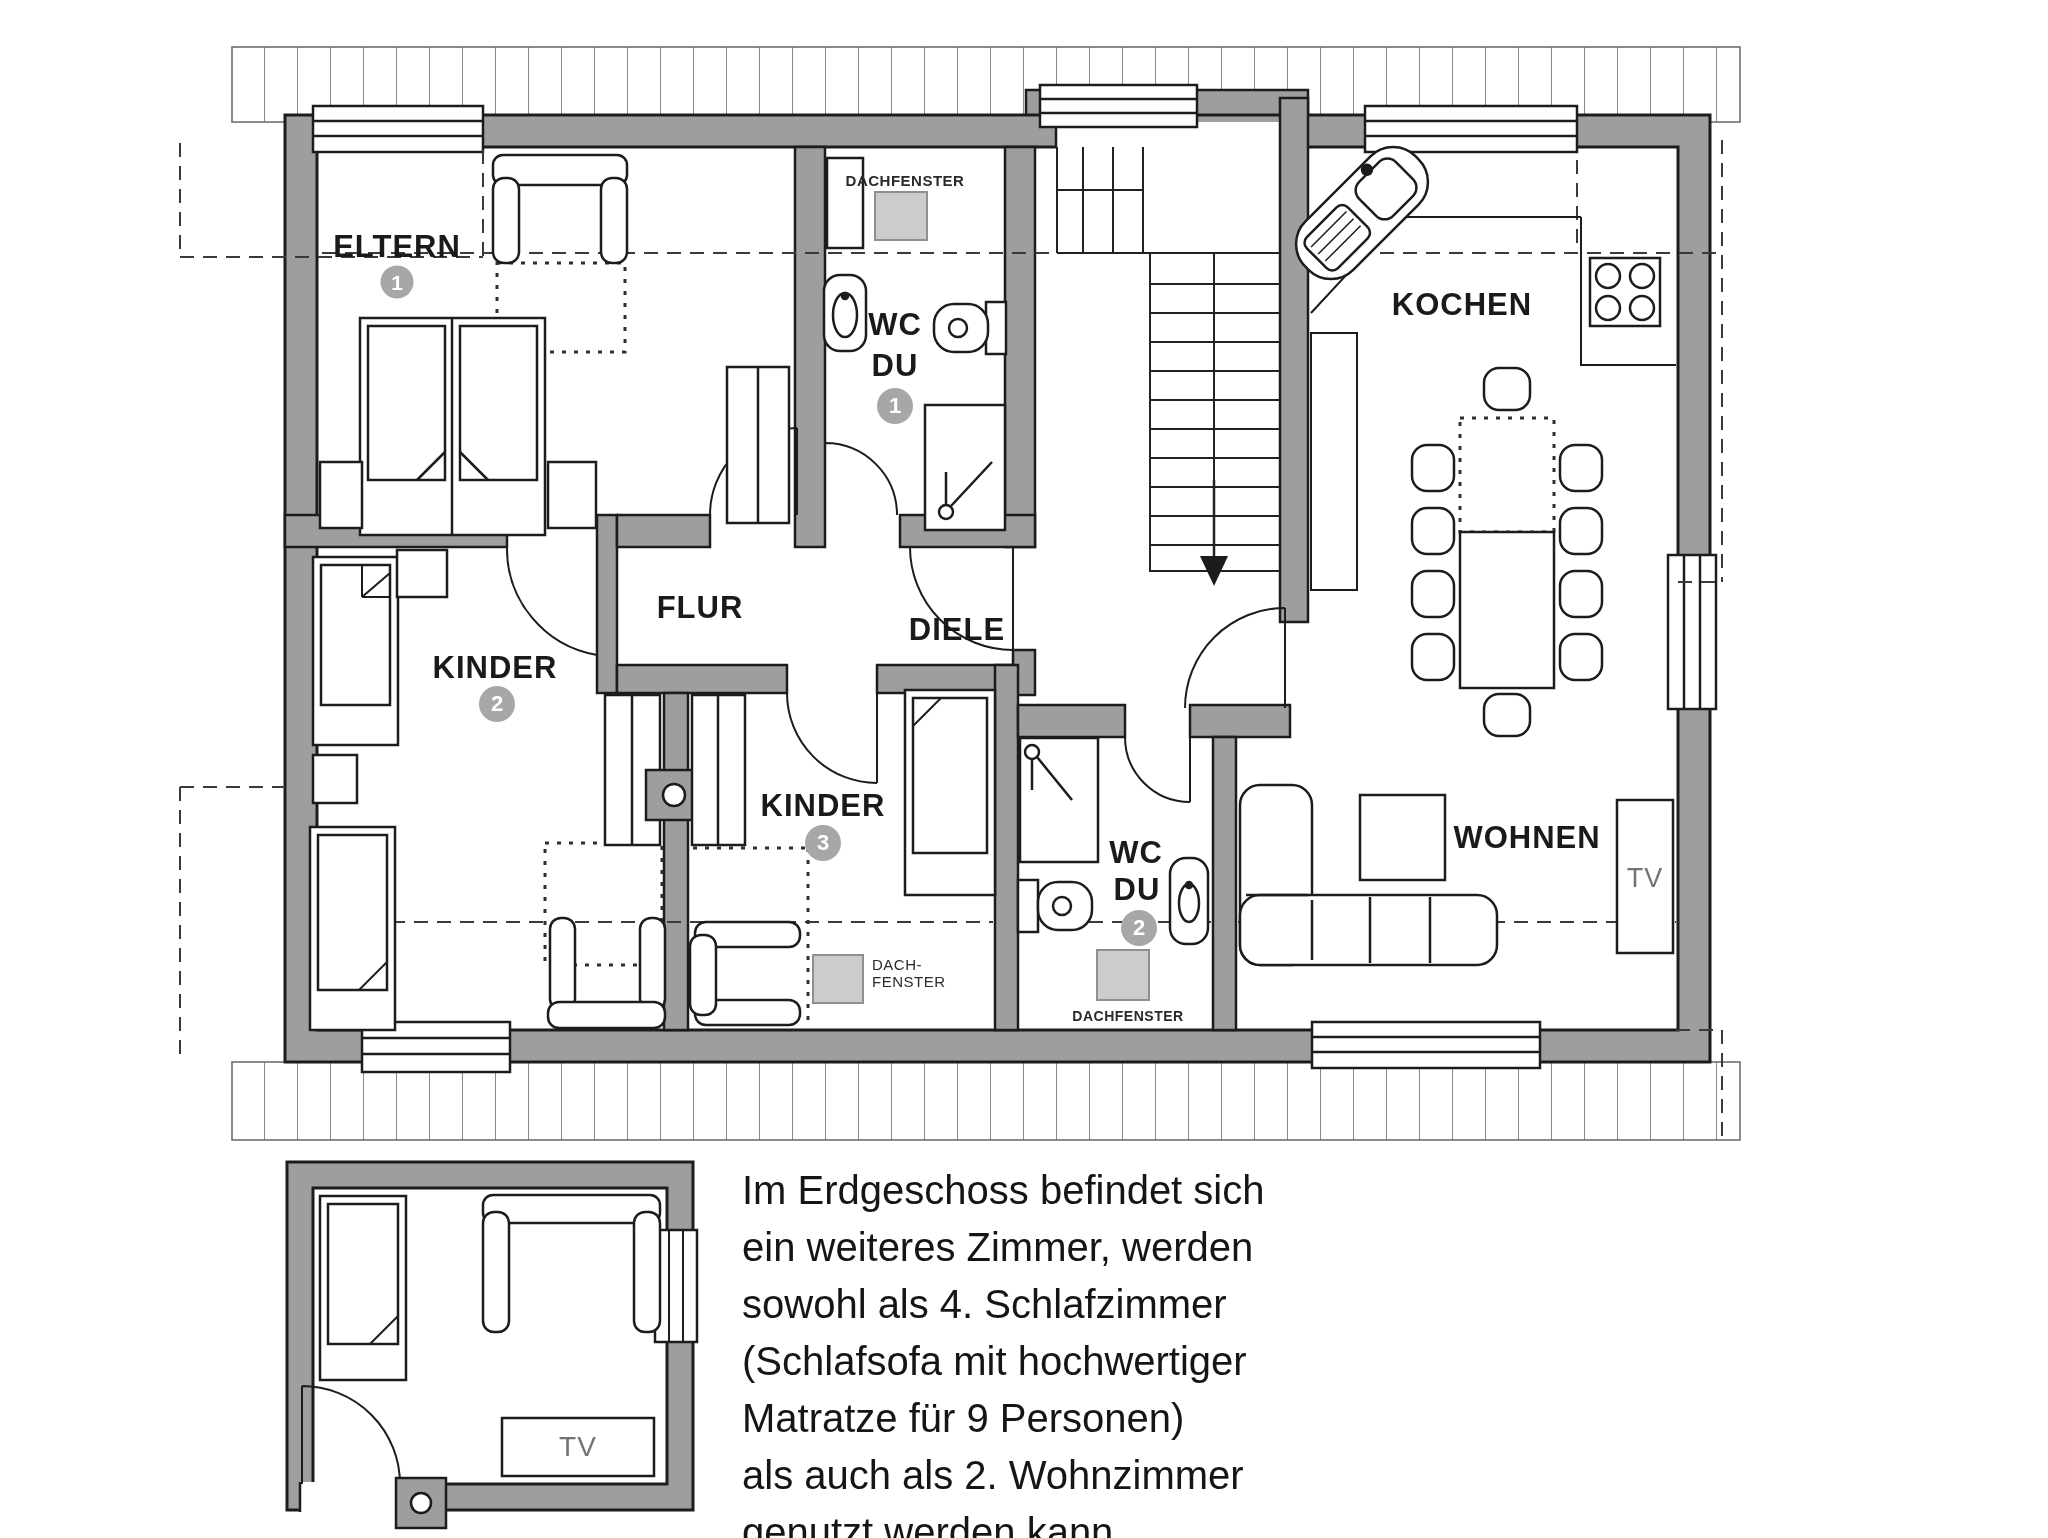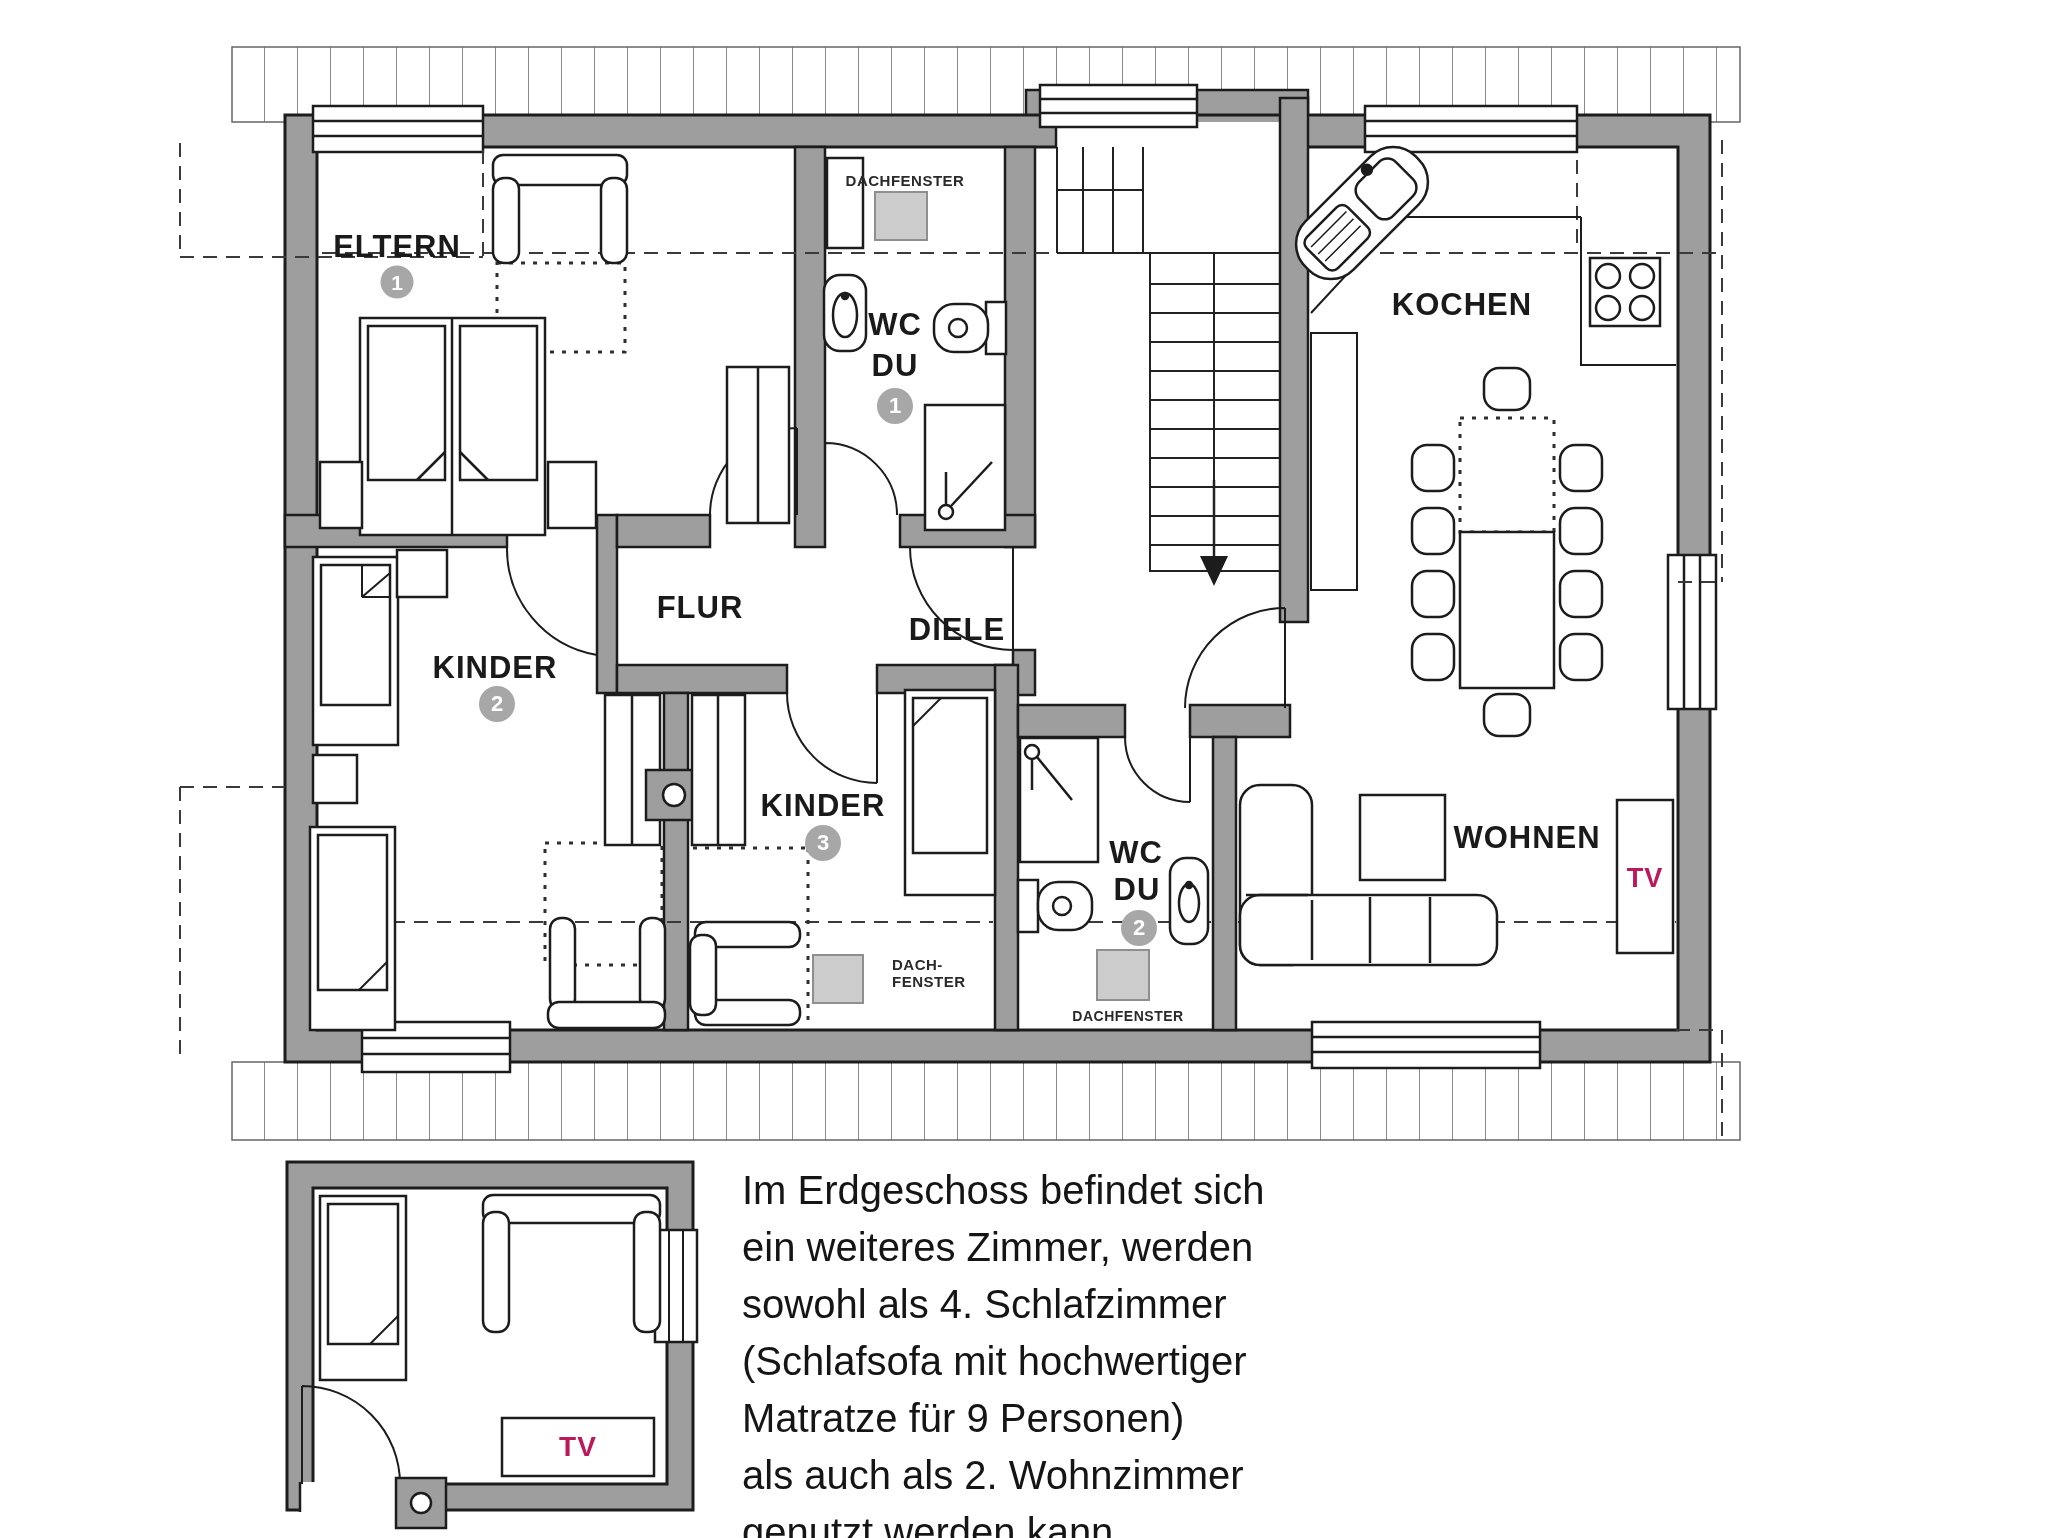--- a/index.html
+++ b/index.html
@@ -3,29 +3,29 @@
 <meta charset="utf-8">
 <style>
   html,body{margin:0;padding:0;background:#fff;}
   .stage{position:relative;width:2048px;height:1538px;background:#fff;overflow:hidden;
          font-family:"Liberation Sans", sans-serif;}
   .stage svg{position:absolute;left:0;top:0;}
   .lbl{position:absolute;transform:translate(-50%,-50%);color:#1a1a1a;font-weight:bold;
        font-size:31px;letter-spacing:1px;white-space:nowrap;}
   .lbl-sm{position:absolute;color:#2a2a2a;font-weight:bold;font-size:15px;letter-spacing:.5px;
        transform:translate(-50%,-50%);white-space:nowrap;padding-left:10px;}
-  .lbl-sm2{position:absolute;color:#2a2a2a;font-weight:bold;font-size:15px;line-height:17px;
-       letter-spacing:.5px;white-space:nowrap;margin-left:20px;}
+  .lbl-sm2{position:absolute;color:#2a2a2a;font-weight:normal;font-size:15px;line-height:17px;
+       letter-spacing:.5px;white-space:nowrap;}
   .badge{position:absolute;transform:translate(-50%,-50%);background:#a7a7a7;color:#fff;
        border-radius:50%;display:flex;align-items:center;justify-content:center;
        font-weight:bold;font-size:21px;}
   .b33{width:33px;height:33px;}
   .b36{width:36px;height:36px;font-size:22px;}
-  .tvlbl{position:absolute;transform:translate(-50%,-50%);font-weight:bold;font-size:28px;
-       color:#be185d;letter-spacing:1px;}
+  .tvlbl{position:absolute;transform:translate(-50%,-50%);font-weight:normal;font-size:28px;
+       color:#737373;letter-spacing:1px;}
   .para{position:absolute;left:742px;top:1162px;width:540px;font-size:40px;line-height:57px;
        color:#151515;}
 </style>
 </head>
 <body>
 
 <div class="stage">
 
 <svg width="2048" height="1538" viewBox="0 0 2048 1538">
   <defs>

